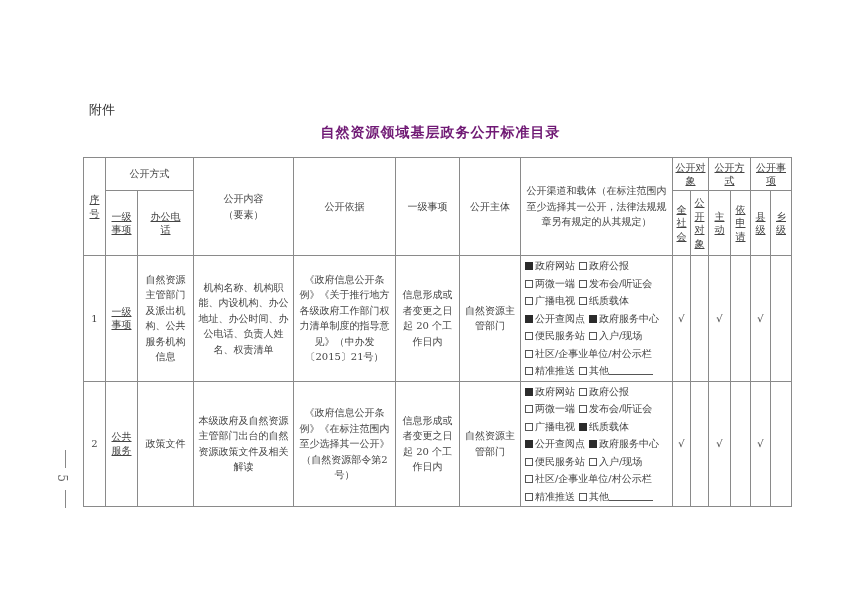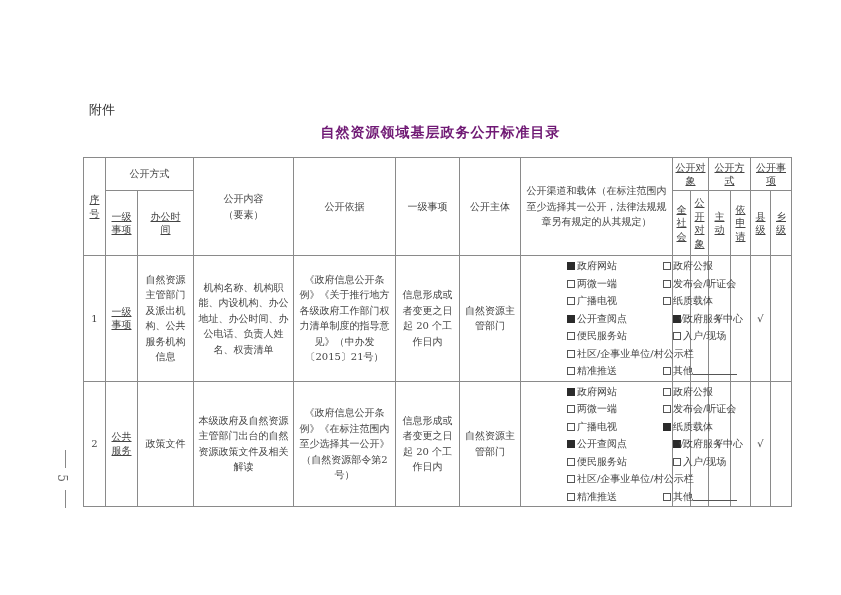--- a/index.html
+++ b/index.html
@@ -26,21 +26,21 @@
     border: 1px solid #8a8a8a; text-align: center; vertical-align: middle; padding: 0 2px;
     color: #444;
   }
   .lft { text-align: left; padding: 0 4px !important; }
   .vert { line-height: 1.35; text-decoration: underline; }
   .chan { text-align: left !important; padding: 1px 4px !important; font-size: 10px; line-height: 1.75; white-space: nowrap; }
   .chan .ln { display: block; }
   .box { display: inline-block; width: 8px; height: 8px; border: 1px solid #555; box-sizing: border-box; margin-right: 2px; vertical-align: -1px; }
   .box.on { background: #2b2b2b; border-color: #2b2b2b; }
   .blank { display: inline-block; width: 44px; border-bottom: 1px solid #555; height: 9px; vertical-align: -1px; }
-  .opt { margin-right: 4px; margin-left: 42px; }
+  .opt { margin-right: 4px; }
   .chk { font-size: 10px; color: #555; }
 </style>
 </head>
 <body>
 
 <div class="attach">附件</div>
 <div class="title">自然资源领域基层政务公开标准目录</div>
 
 <div class="pagenum">
   <div class="bar" style="top:0;height:18px;"></div>
@@ -76,21 +76,21 @@
     <td rowspan="2">公开依据</td>
     <td rowspan="2">一级事项</td>
     <td rowspan="2">公开主体</td>
     <td rowspan="2" class="lft">公开渠道和载体（在标注范围内至少选择其一公开，法律法规规章另有规定的从其规定）</td>
     <td colspan="2" class="vert">公开对象</td>
     <td colspan="2" class="vert">公开方式</td>
     <td colspan="2" class="vert">公开事项</td>
   </tr>
   <tr style="height:65px">
     <td class="vert">一级事项</td>
-    <td class="vert" style="padding:0 12px">办公时间</td>
+    <td class="vert" style="padding:0 12px">办公电话</td>
     <td class="vert">全社会</td>
     <td class="vert">公开对象</td>
     <td class="vert">主动</td>
     <td class="vert">依申请</td>
     <td class="vert">县级</td>
     <td class="vert">乡级</td>
   </tr>
 
   <tr style="height:118px">
     <td>1</td>

